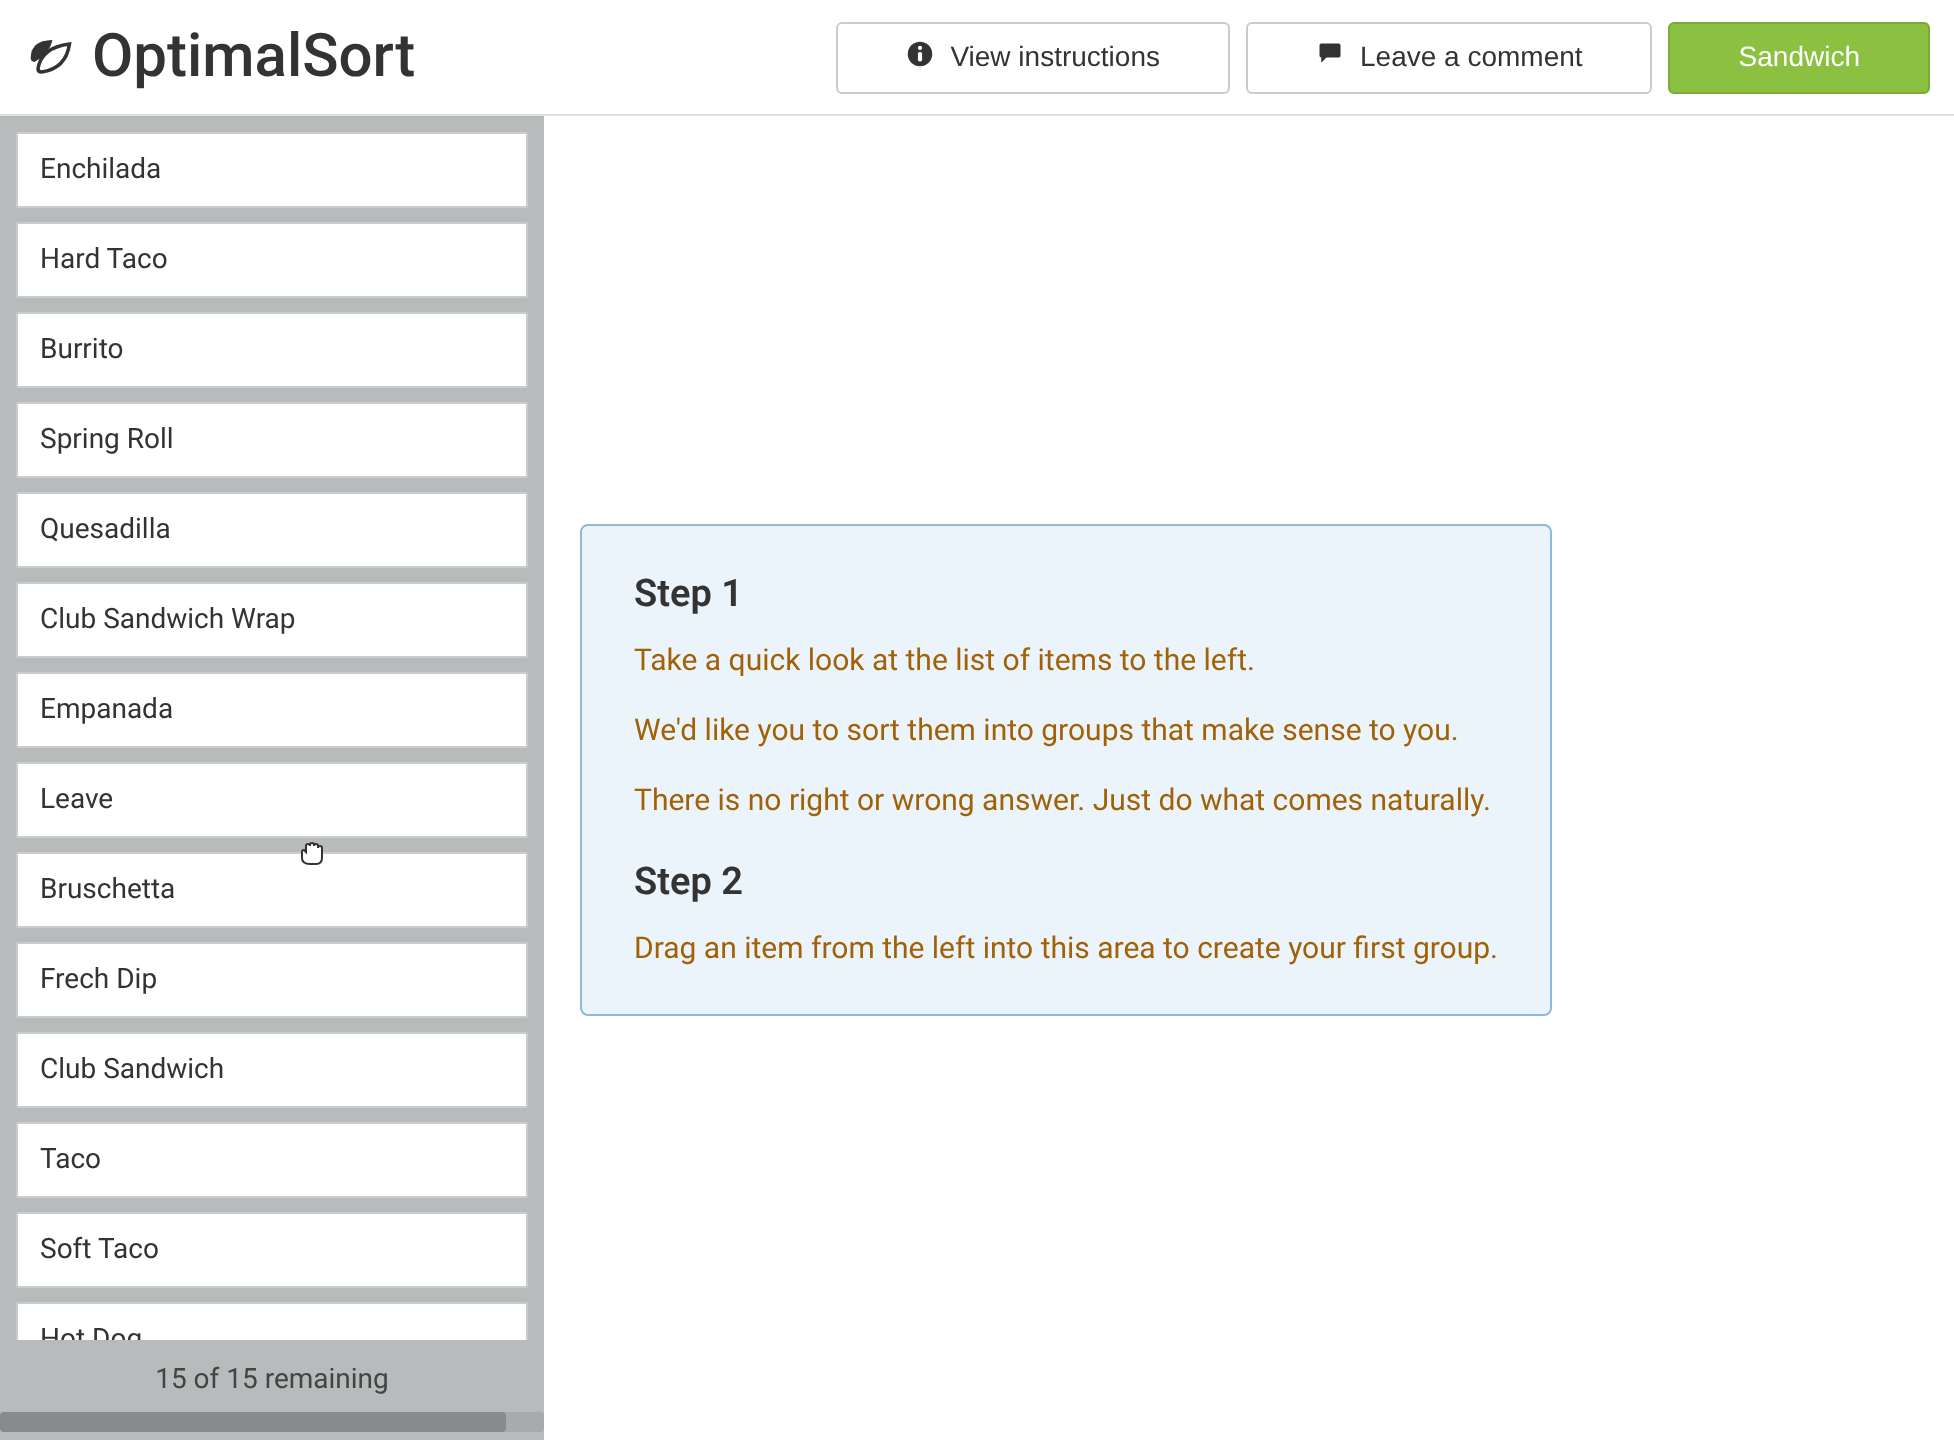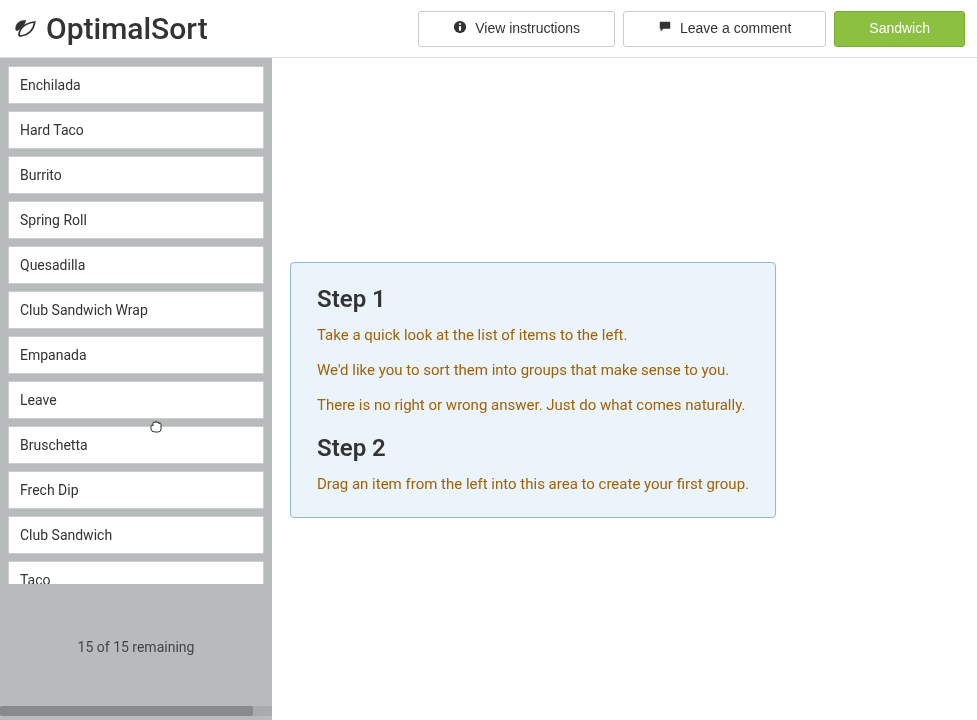--- a/index.html
+++ b/index.html
@@ -85,21 +85,20 @@
       display: flex;
       height: calc(720px - 58px);
     }
     
     .sidebar {
       width: 272px;
       background: #b8bbbc;
       display: flex;
       flex-direction: column;
       padding: 8px 8px 0 8px;
-      gap: 43px;
     }
     
     .card-list {
       flex: 1;
       overflow-y: auto;
       display: flex;
       flex-direction: column;
       gap: 7px;
     }
     
@@ -150,21 +149,21 @@
       left: 18px;
       top: 204px;
       width: 486px;
       background: #ecf4fb;
       border: 1px solid #90b9d8;
       border-radius: 4px;
       padding: 22px 26px;
     }
     
     .step-heading {
-      font-size: 24px;
+      font-size: 19px;
       font-weight: 600;
       color: #333;
       margin-bottom: 12px;
     }
     
     .step-heading.step-2 {
       margin-top: 18px;
     }
     
     .step-text {

